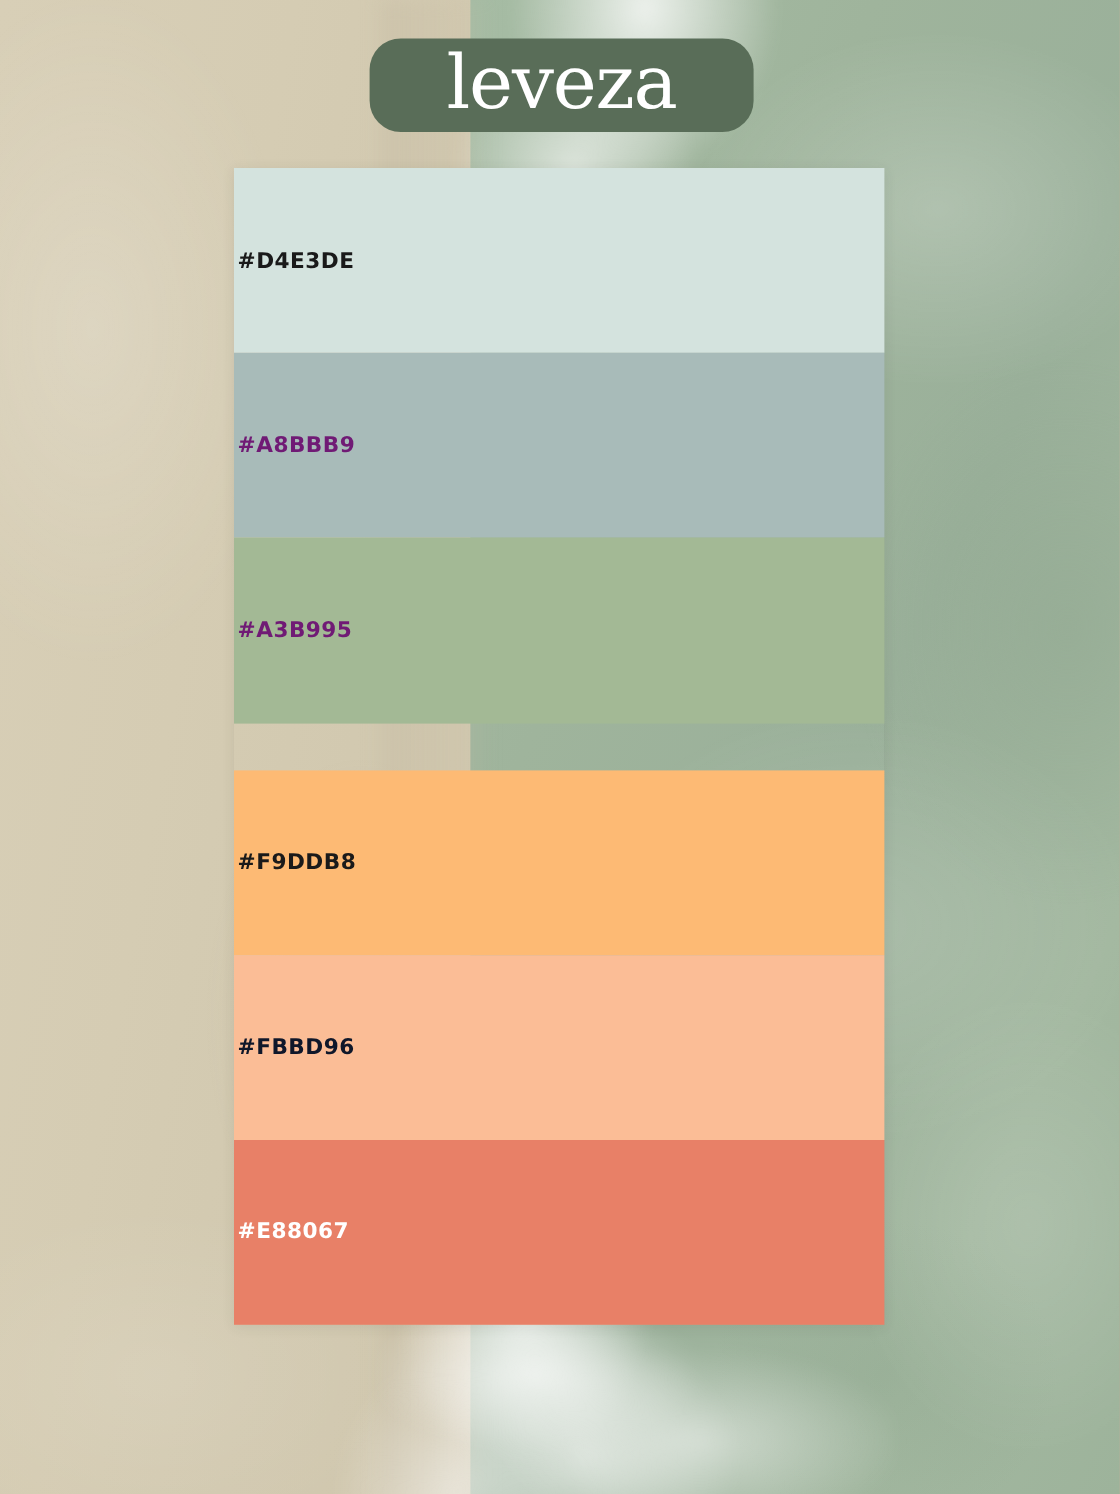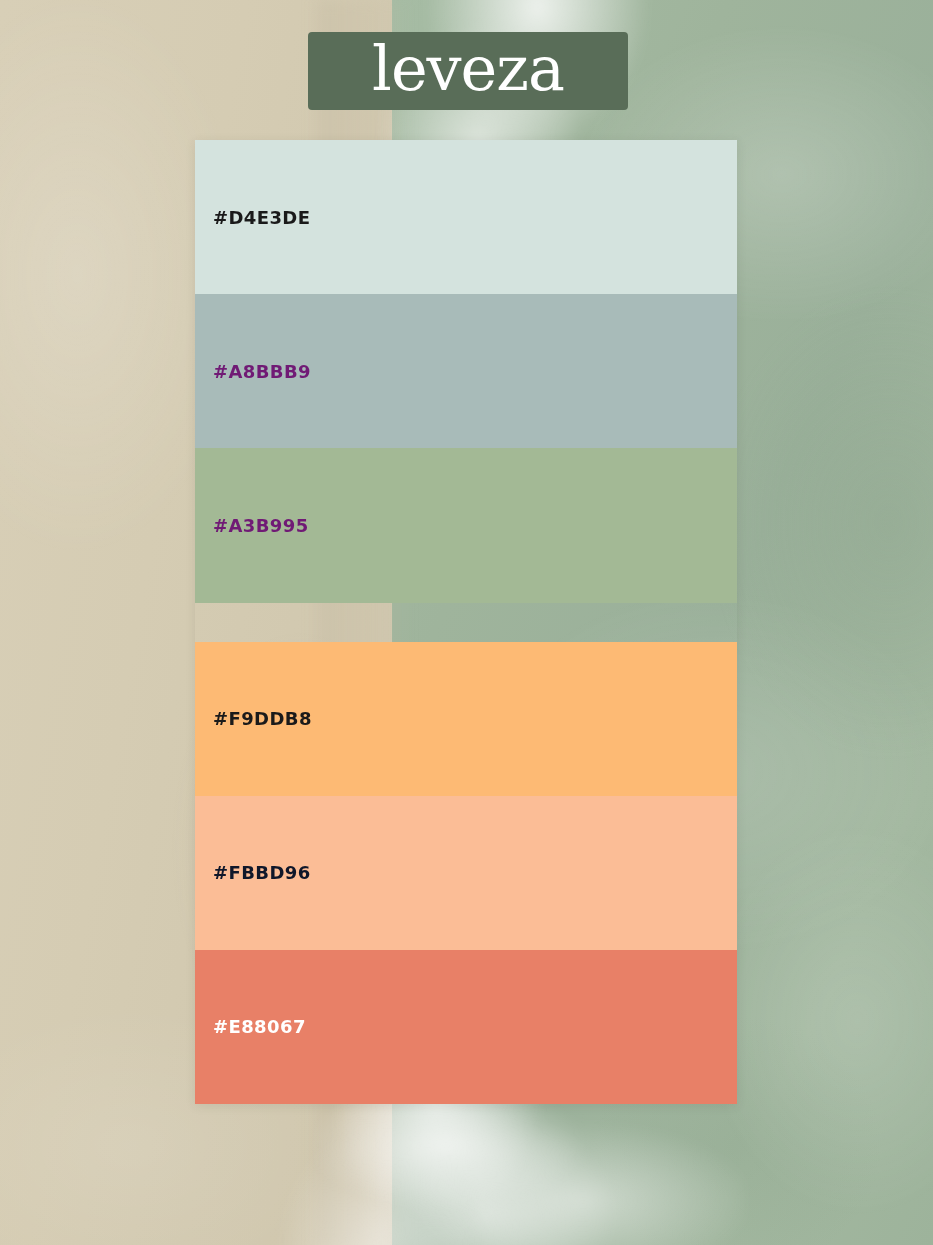--- a/index.html
+++ b/index.html
@@ -114,21 +114,21 @@
     filter: blur(7px);
   }
 
   
   .title-badge {
     position: absolute;
     left: 308px;
     top: 32px;
     width: 320px;
     height: 78px;
-    border-radius: 4px;
+    border-radius: 26px;
     display: flex;
     align-items: center;
     justify-content: center;
   }
   .title-text {
     font-family: "DejaVu Serif", serif;
     font-size: 62px;
     line-height: 1;
     color: #ffffff;
     letter-spacing: -1px;
@@ -143,21 +143,21 @@
     width: 542px;
     height: 964px;
     display: flex;
     flex-direction: column;
     box-shadow: 0 2px 10px rgba(60,60,50,.10);
   }
   .swatch {
     flex: 1 1 0;
     display: flex;
     align-items: center;
-    padding-left: 18px;
+    padding-left: 3px;
     box-sizing: border-box;
   }
   .swatch-label {
     font-family: "DejaVu Sans", sans-serif;
     font-size: 18px;
     font-weight: bold;
     letter-spacing: .4px;
   }
 </style>
 </head>

